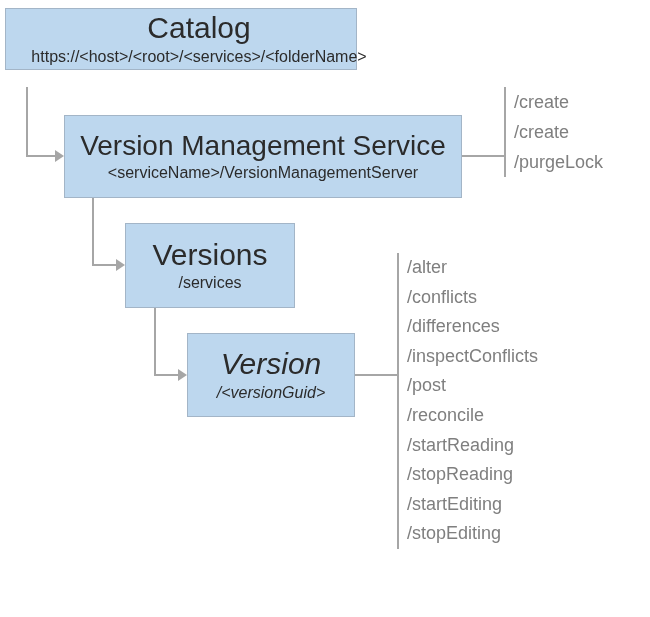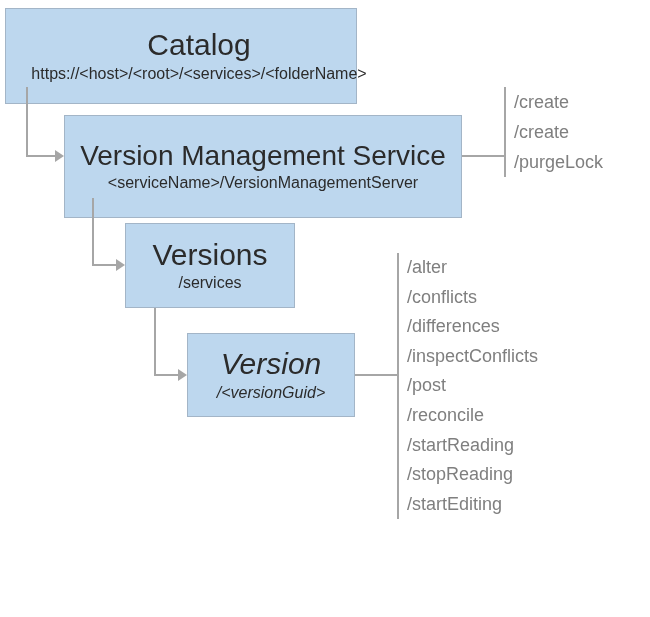--- a/index.html
+++ b/index.html
@@ -21,22 +21,22 @@
     justify-content: center;
     gap: 4px;
     text-align: center;
     color: var(--text, #2b2b2b);
     box-sizing: border-box;
   }
   .node-title { font-size: 30px; line-height: 1.05; white-space: nowrap; }
   .node--vms .node-title { font-size: 28px; }
   .node-subtitle { font-size: 16px; line-height: 1.15; white-space: nowrap; }
 
-  .node--catalog  { left: 5px;   top: 8px;   width: 352px; height: 96px; padding-left: 36px; }
-  .node--vms      { left: 64px;  top: 115px; width: 398px; height: 103px; }
+  .node--catalog  { left: 5px;   top: 8px;   width: 352px; height: 62px; padding-left: 36px; }
+  .node--vms      { left: 64px;  top: 115px; width: 398px; height: 83px; }
   .node--versions { left: 125px; top: 223px; width: 170px; height: 85px; }
   .node--version  { left: 187px; top: 333px; width: 168px; height: 84px; font-style: italic; }
 
   .vline, .hline { position: absolute; background: var(--connector, #a6a6a6); }
   .arrowhead {
     position: absolute;
     width: 0; height: 0;
     border-top: 6px solid transparent;
     border-bottom: 6px solid transparent;
     border-left: 9px solid var(--connector, #a6a6a6);
@@ -122,15 +122,16 @@
   <ul class="ops ops--version">
     <li>/alter</li>
     <li>/conflicts</li>
     <li>/differences</li>
     <li>/inspectConflicts</li>
     <li>/post</li>
     <li>/reconcile</li>
     <li>/startReading</li>
     <li>/stopReading</li>
     <li>/startEditing</li>
+    <li>/stopEditing</li>
   </ul>
 
 </div>
 
 </body></html>

